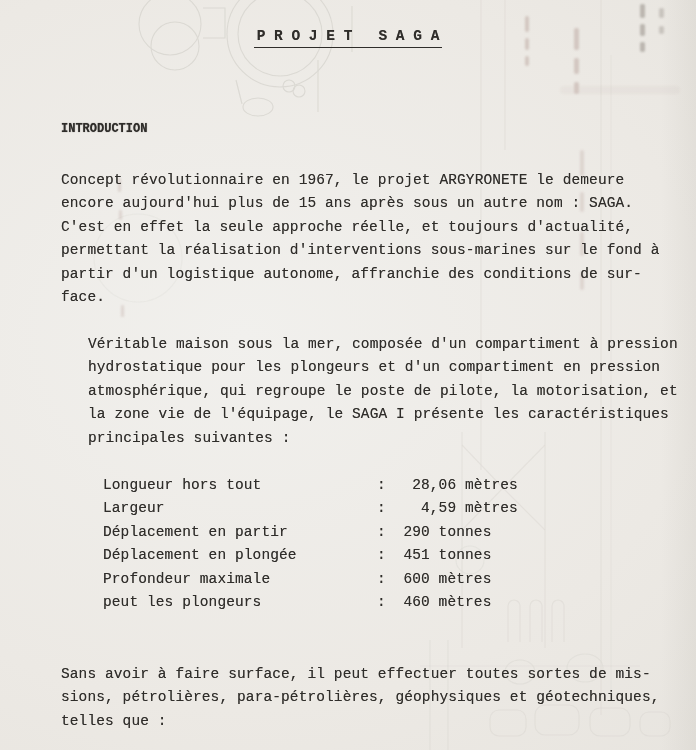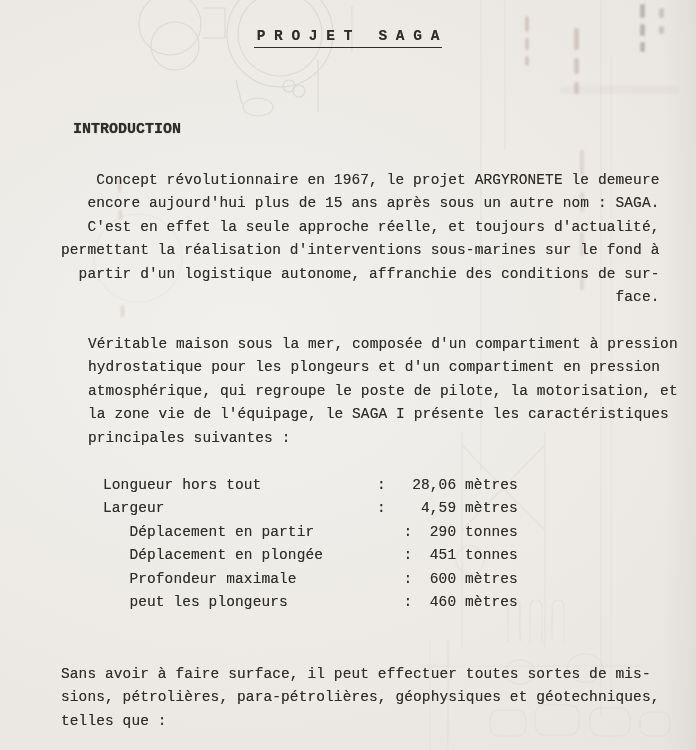--- a/index.html
+++ b/index.html
@@ -18,38 +18,38 @@
   }
   .ghost{position:absolute;top:0;left:0;z-index:0;}
   .layer{position:absolute;z-index:1;}
   .title-wrap{top:27px;left:0;width:696px;text-align:center;}
   .doc-title{
     font-size:14.5px;font-weight:bold;white-space:pre;
     border-bottom:1.6px solid #2f2d2a;padding:0 3px 3px 3px;
     display:inline-block;
   }
   .heading{
-    top:122px;left:73px;
-    font-size:15px;font-weight:bold;line-height:15px;
+    top:122px;left:61px;
+    font-size:12px;font-weight:bold;line-height:15px;
     text-shadow:0 0 0.9px rgba(47,45,42,0.8);
     white-space:pre;
   }
   .para{
     left:61px;
     font-size:14.5px;line-height:23.4px;letter-spacing:0.1px;
     white-space:pre-wrap;
   }
-  .p1{top:169px;text-align:right;}
+  .p1{top:169px;}
   .p2{top:333px;margin-left:27px;}
   .p3{top:663px;}
   .spec-table{
     left:103px;top:474px;
     font-size:14.5px;line-height:23.4px;letter-spacing:0.1px;
   }
-  .spec-row{display:flex;justify-content:flex-end;}
+  .spec-row{display:flex;}
   .spec-label{width:274px;flex:none;white-space:pre;}
   .spec-sep{flex:none;white-space:pre;}
   .spec-value{flex:none;white-space:pre;}
 </style>
 </head>
 <body>
 
 <div class="page">
 
   <svg class="ghost" width="696" height="750" viewBox="0 0 696 750">

